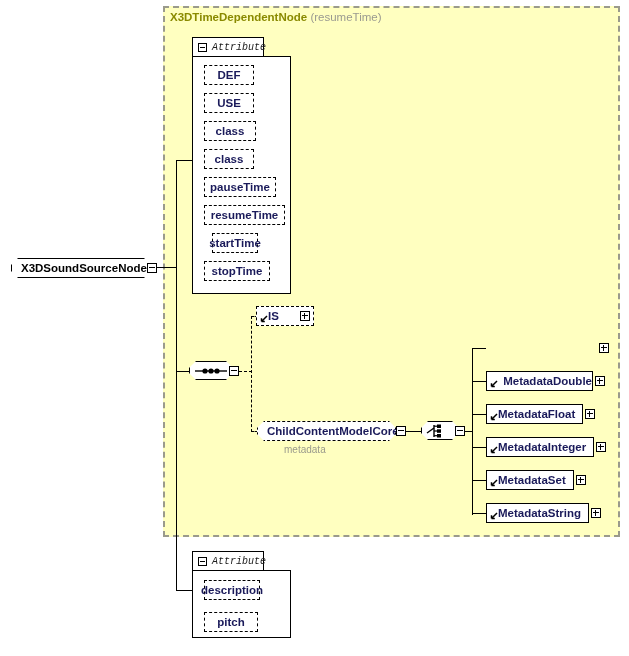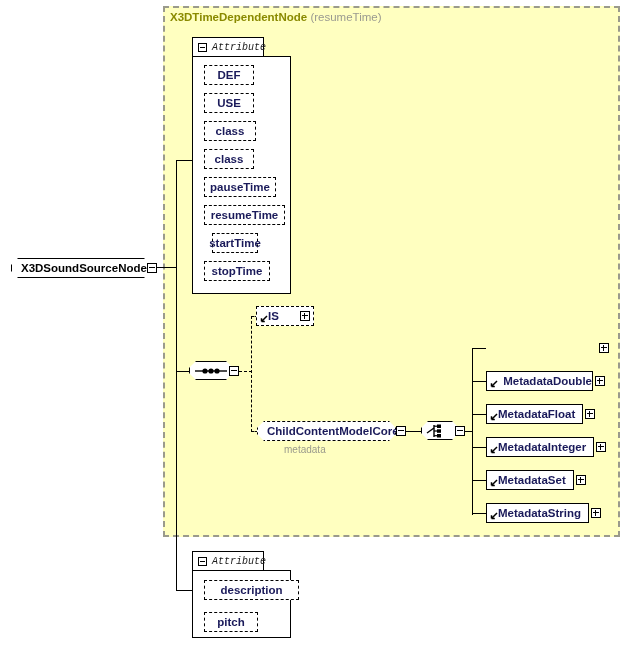--- a/index.html
+++ b/index.html
@@ -246,21 +246,21 @@
   </div>
   <div class="pm plus" style="position:absolute;left:591px;top:508px;width:10px;height:10px;"></div>
 
   <div class="attr-tab" style="left:192px;top:551px;width:72px;height:20px;">
      <span class="pm"></span>
      <span class="lbl">Attribute</span>
   </div>
   <div class="attr-box" style="left:192px;top:570px;width:99px;height:68px;"></div>
 
   <div class="shadow" style="left:208px;top:584px;width:79px;height:20px;"></div>
-  <div class="attr-item" style="left:204px;top:580px;width:95px;height:20px;text-align:center;">
+  <div class="attr-item" style="left:204px;top:580px;width:56px;height:20px;text-align:center;">
      <span>description</span>
     </div>
 
   <div class="shadow" style="left:208px;top:616px;width:54px;height:20px;"></div>
   <div class="attr-item" style="left:204px;top:612px;width:54px;height:20px;">
      <span>pitch</span>
     </div>
 
 </div>
 

